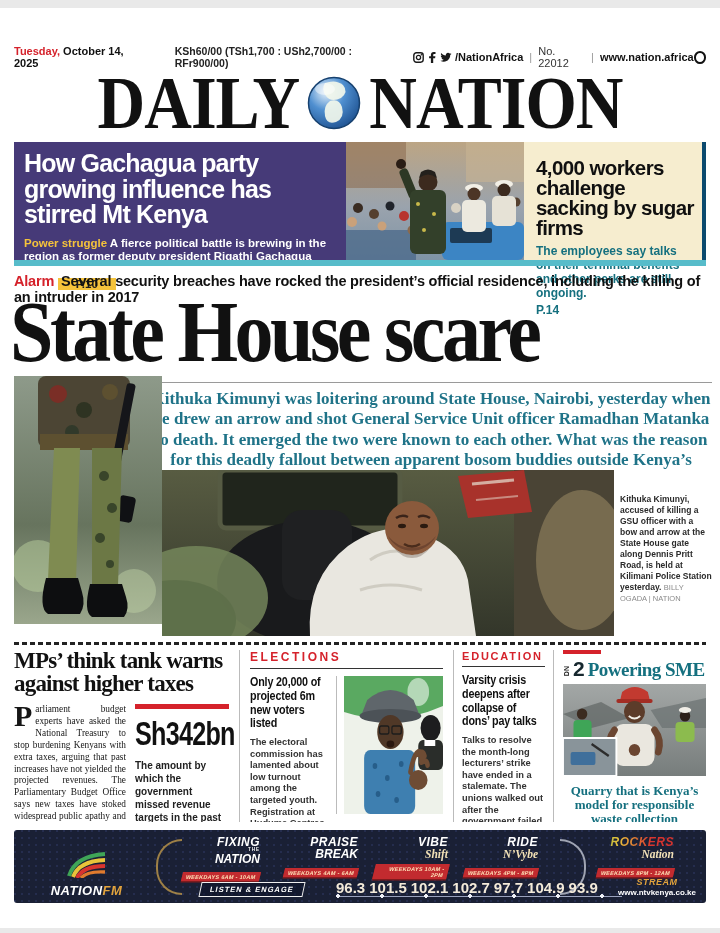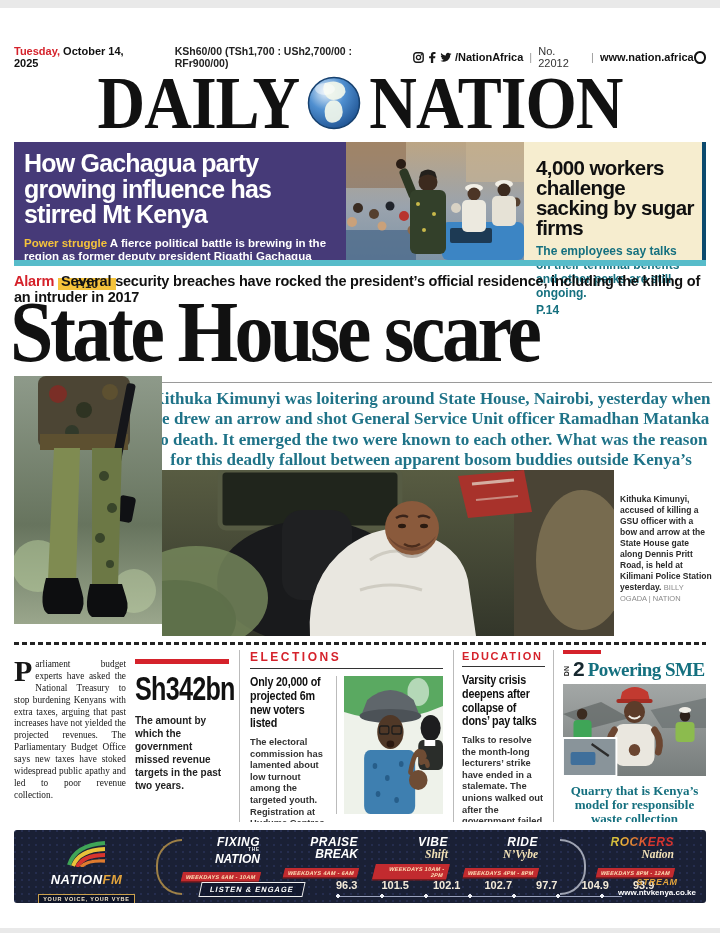--- a/index.html
+++ b/index.html
@@ -99,21 +99,21 @@
              color:#15707f;letter-spacing:-0.5px;}
   .dn2-photo{width:100%;height:92px;margin-top:3px;}
   .dn2-cap{margin-top:4px;font-family:"Liberation Serif",serif;font-weight:bold;font-size:13px;
            color:#15707f;text-align:center;line-height:1.08;}
 
   
   .banner{position:absolute;left:14px;right:14px;top:822px;height:73px;background:#1a2035;
           border-radius:3px;color:#fff;overflow:hidden;
           background-image:radial-gradient(circle 1px at 1px 1px,#252d4e 1px,transparent 1.3px);
           background-size:7px 7px;}
-  .fm{position:absolute;left:10px;top:11px;width:125px;text-align:center;}
+  .fm{position:absolute;left:10px;top:22px;width:125px;text-align:center;}
   .fm .name{font-size:13px;font-weight:bold;font-style:italic;letter-spacing:0.5px;margin-top:1px;}
   .fm .name .fmOr{color:#e2a33c;}
   .fm .tag{margin-top:2px;font-size:5.5px;font-weight:bold;letter-spacing:0.8px;background:#0d1326;
            border:1px solid #caa04c;display:inline-block;padding:1px 4px;color:#f3e6cb;}
   .arcL{position:absolute;left:142px;top:9px;width:24px;height:52px;border:2px solid #caa04c;
         border-right:none;border-radius:26px 0 0 26px;opacity:.75;}
   .arcR{position:absolute;right:120px;top:9px;width:24px;height:52px;border:2px solid #d8dce8;
         border-left:none;border-radius:0 26px 26px 0;opacity:.7;}
   .show{position:absolute;top:6px;text-align:right;}
   .show .l1{font-size:12px;font-weight:900;font-style:italic;letter-spacing:0.5px;line-height:1;}
@@ -123,21 +123,21 @@
                 font-size:11.5px;line-height:1;color:#f3e2b8;margin-top:1px;}
   .ribbon{margin-top:3px;background:#c22b2f;color:#ffe2b8;font-size:5.5px;font-weight:bold;
           padding:1.5px 4px;display:inline-block;transform:skewX(-14deg);letter-spacing:0.3px;
           box-shadow:0 1.5px 0 #7e1b1e;}
   .rockers{background:linear-gradient(90deg,#44a54b 20%,#e8c33a 50%,#d8342e 80%);
            -webkit-background-clip:text;background-clip:text;color:transparent;}
   .s1{left:168px;width:78px;} .s2{left:256px;width:88px;} .s3{left:360px;width:74px;}
   .s4{left:446px;width:78px;} .s5{left:548px;width:112px;}
   .listen{position:absolute;left:186px;top:52px;border:1.5px solid #eee;background:rgba(10,16,38,.5);
           padding:2px 9px;font-size:7.5px;font-weight:bold;letter-spacing:1px;transform:skewX(-12deg);}
-  .freqs{position:absolute;left:322px;top:49px;display:flex;gap:24px;font-size:11px;
+  .freqs{position:absolute;left:322px;top:49px;display:flex;gap:4px;font-size:15px;
          font-weight:bold;color:#f3ead9;}
   .dial{position:absolute;left:322px;width:286px;top:64px;height:4px;
         background-image:radial-gradient(circle 2px at 2px 2px,#eef0f6 1.6px,transparent 2.1px),
                          linear-gradient(#9aa2bd,#9aa2bd);
         background-size:44px 4px,100% 1px;background-position:0 0,0 1.5px;
         background-repeat:repeat-x,no-repeat;}
   .stream{position:absolute;right:10px;top:47px;text-align:center;line-height:1.2;}
   .stream .st{color:#e2a33c;font-size:9px;font-weight:bold;font-style:italic;letter-spacing:0.5px;}
   .stream .url{color:#fff;font-size:8px;font-weight:bold;}
 </style>
@@ -321,20 +321,21 @@
     <div class="caption">
       <span>Kithuka Kimunyi, accused of killing a GSU officer with a bow and arrow at the State House gate along Dennis Pritt Road, is held at Kilimani Police Station yesterday. </span><span class="credit">BILLY OGADA | NATION</span>
     </div>
   </div>
 
   <div class="divider"></div>
 
   <div class="bottom">
 
     <div class="col col-mps">
+      <h3>MPs’ think tank warns against higher taxes</h3>
       <div class="mps-row">
         <div class="mps-text">
           <span class="dropcap">P</span><span>arliament budget experts have asked the National Treasury to stop burdening Kenyans with extra taxes, arguing that past increases have not yielded the projected revenues. The Parliamentary Budget Office says new taxes have stoked widespread public apathy and led to poor revenue collection.</span>
           
         </div>
         <div class="mps-fig">
           <div class="redbar"></div>
           <div class="bigfig">Sh342bn</div>
           <div class="figdesc">The amount by which the government missed revenue targets in the past two years.</div>
         </div>

